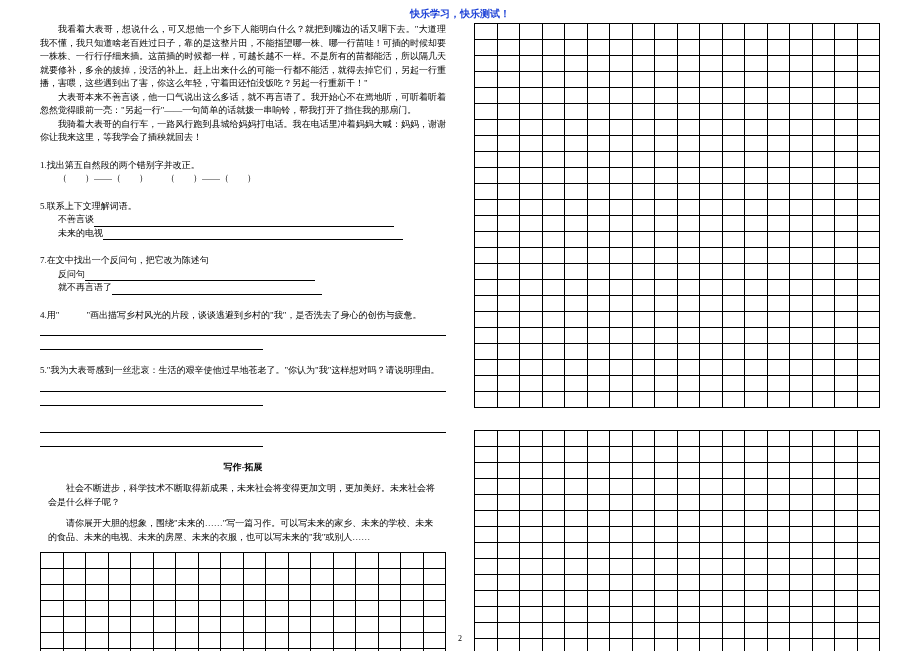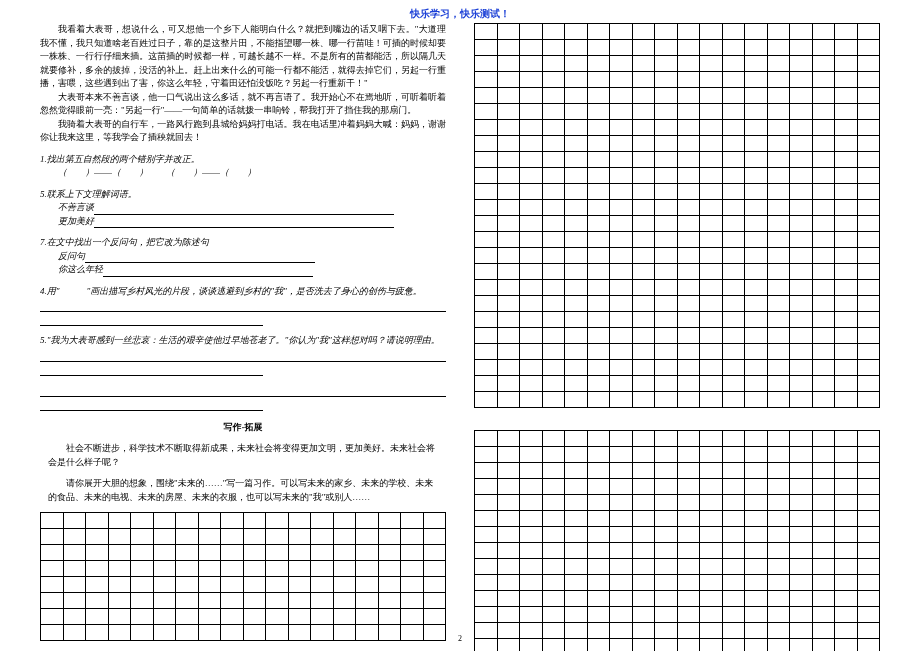--- a/index.html
+++ b/index.html
@@ -35,22 +35,21 @@
     min-width: 0;
   }
   .passage {
     text-align: justify;
   }
   .passage p {
     margin: 0;
     text-indent: 2em;
   }
   .q {
-    margin: 8px 0;
-    font-style: italic;
+    margin: 14px 0;
   }
   .indent {
     text-indent: 2em;
     margin: 8px;
   }
   .sub {
     text-indent: 2em;
     margin: 0;
   }
   .ul {
@@ -123,31 +122,31 @@
         <div>1.找出第五自然段的两个错别字并改正。</div>
         <div class="sub">（　　）――（　　）　　（　　）――（　　）</div>
       </div>
 
       <div class="q">
         <div>5.联系上下文理解词语。</div>
         <div class="sub">
           <span>不善言谈</span><span class="ul" style="width:300px"></span>
         </div>
         <div class="sub">
-          <span>更加美好</span><span class="ul" style="width:300px"></span>
+          <span>未来的电视</span><span class="ul" style="width:300px"></span>
         </div>
       </div>
 
       <div class="q">
         <div>7.在文中找出一个反问句，把它改为陈述句</div>
         <div class="sub">
           <span>反问句</span><span class="ul" style="width:230px"></span>
         </div>
         <div class="sub">
-          <span>你这么年轻</span><span class="ul" style="width:210px"></span>
+          <span>就不再言语了</span><span class="ul" style="width:210px"></span>
         </div>
       </div>
 
       <div class="q">
         <div>4.用"　　　"画出描写乡村风光的片段，谈谈逃避到乡村的"我"，是否洗去了身心的创伤与疲惫。</div>
         <div class="full-line"></div>
         <div class="half-line"></div>
       </div>
 
       <div class="q">

